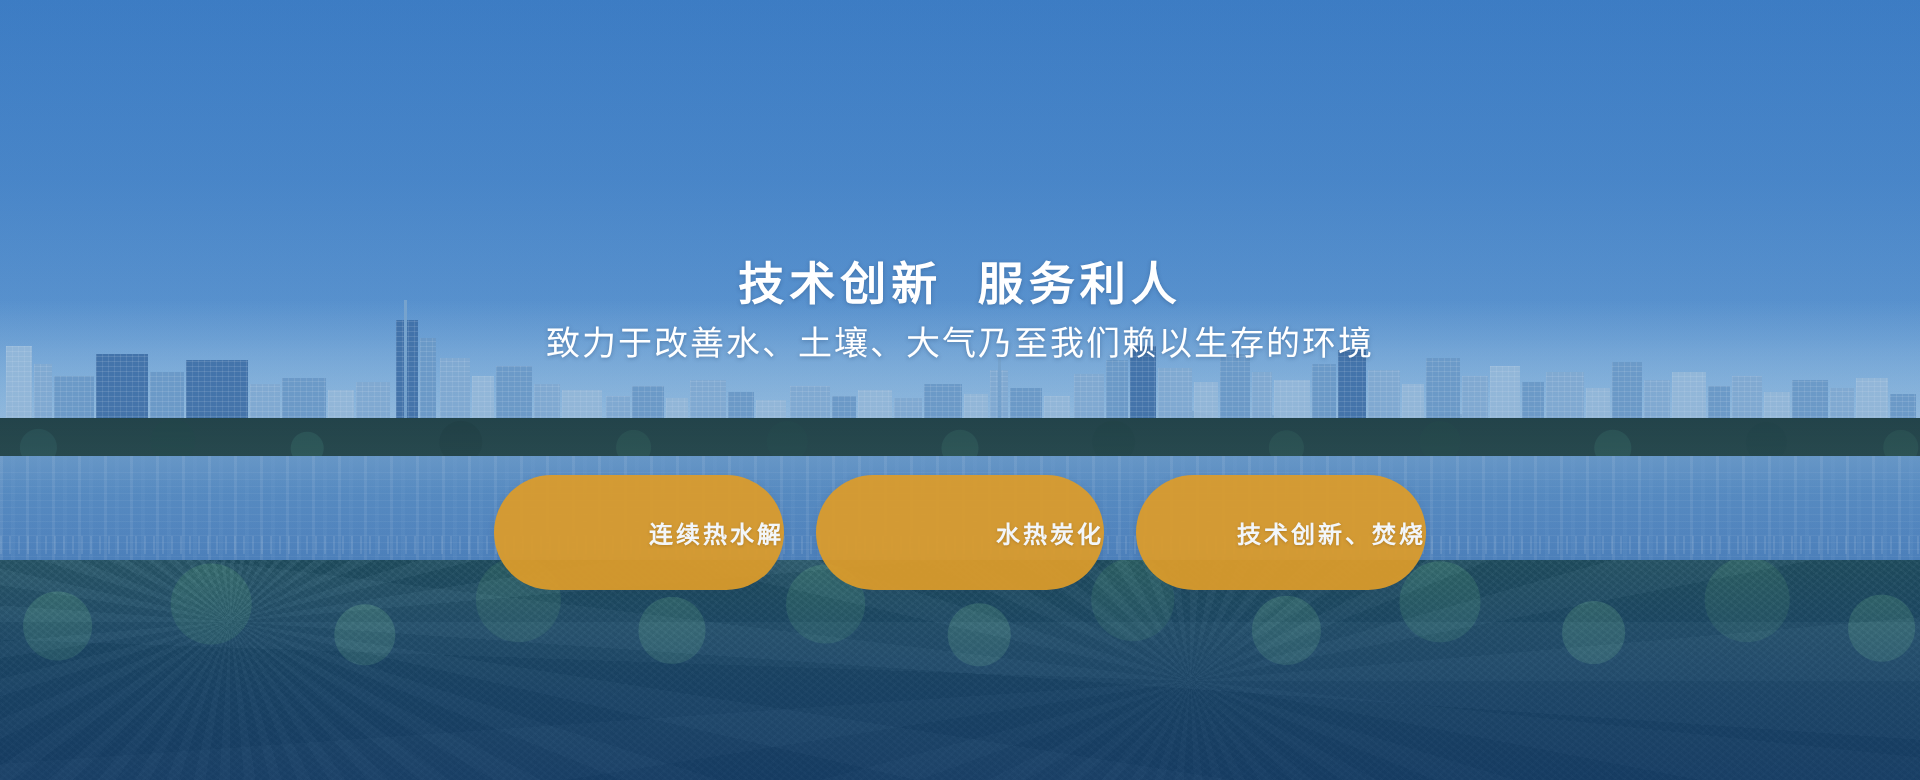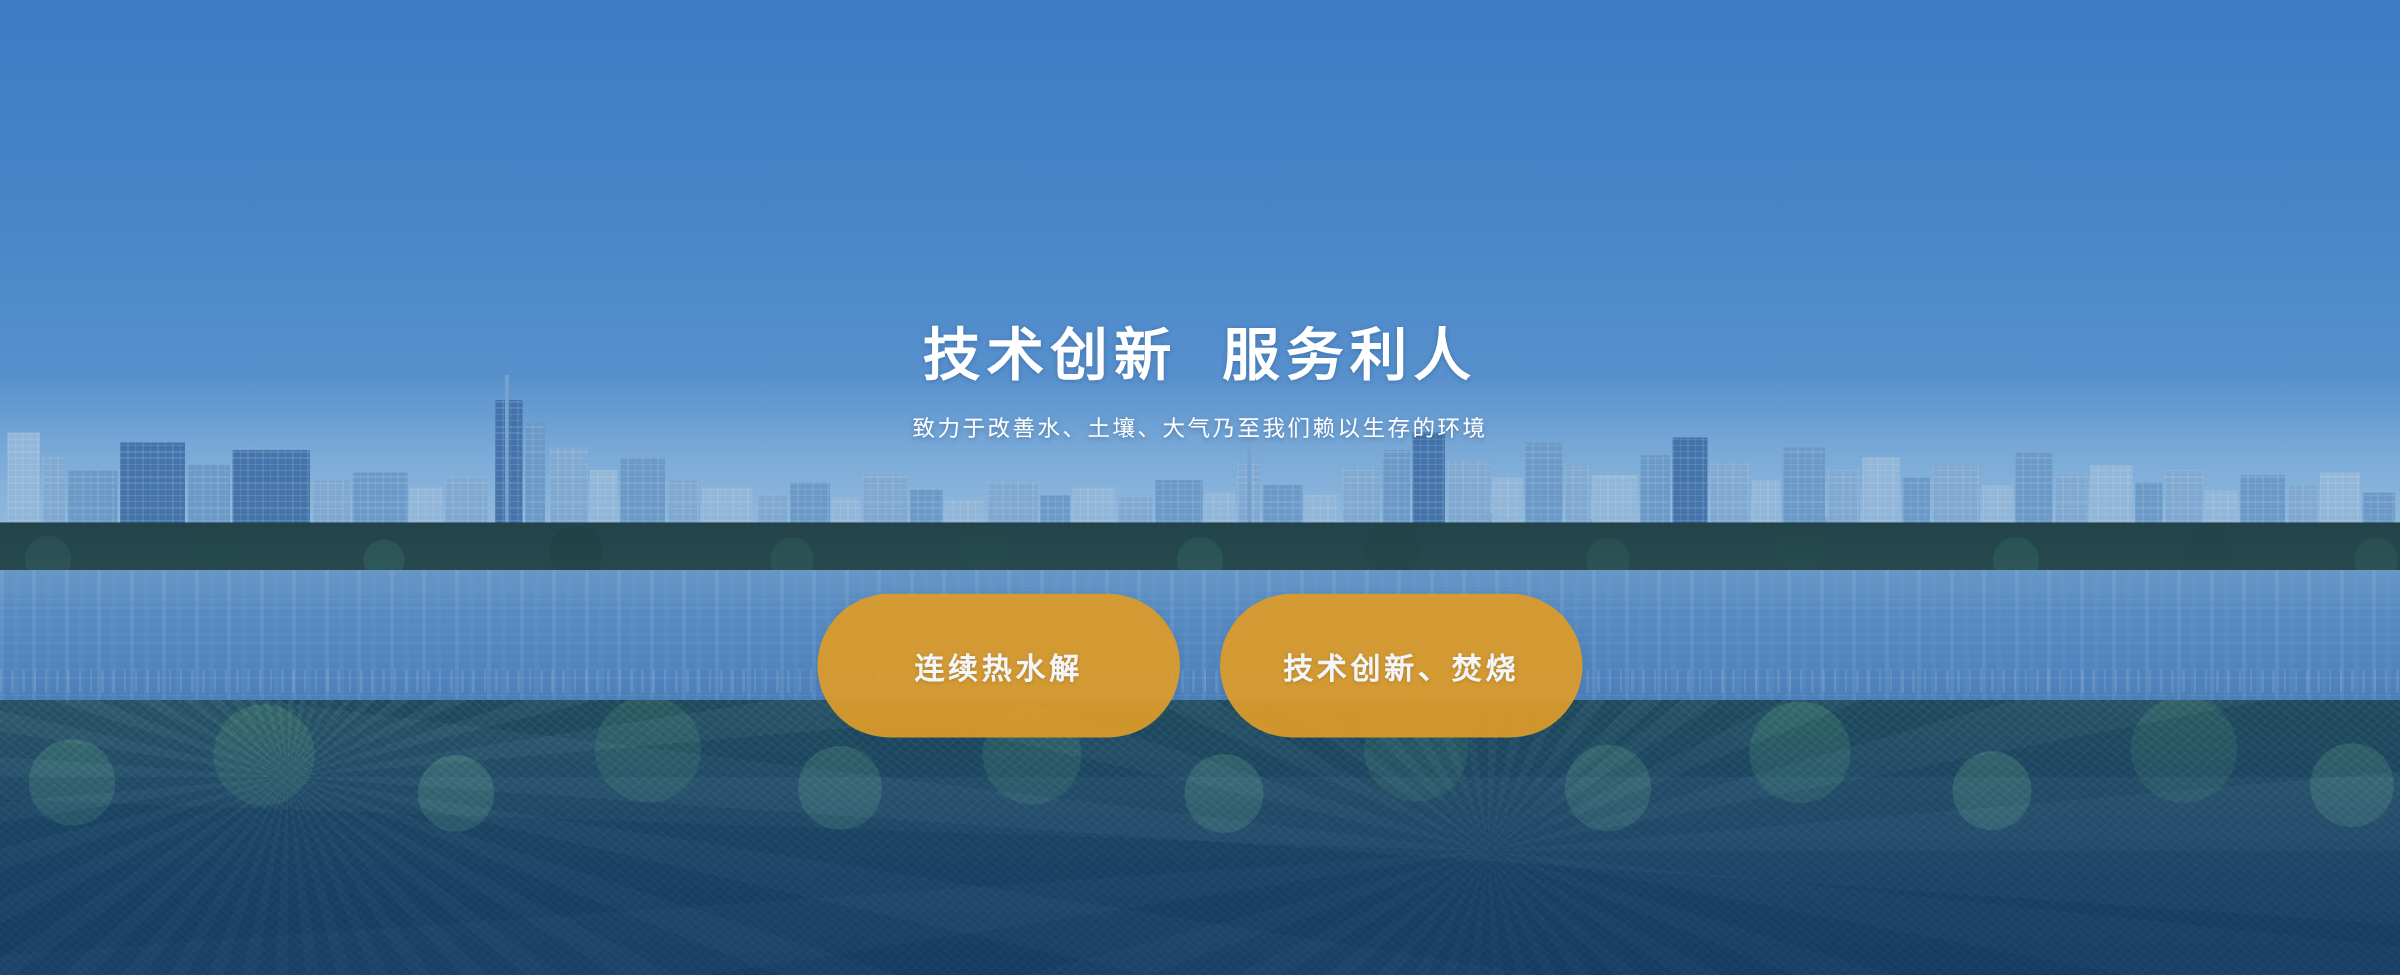--- a/index.html
+++ b/index.html
@@ -187,21 +187,21 @@
     font-size:46px;
     line-height:58px;
     font-weight:700;
     color:#ffffff;
     letter-spacing:5px;
     text-shadow:0 1px 4px rgba(20,50,90,.30);
     white-space:pre;
   }
   .subhead {
     margin-top:12px;
-    font-size:18px;
+    font-size:34px;
     line-height:36px;
     font-weight:400;
     color:#ffffff;
     letter-spacing:2px;
     text-shadow:0 1px 4px rgba(20,50,90,.35);
   }
 
   
   .pill-row {
     position:absolute; left:0; top:475px;
@@ -210,21 +210,21 @@
     justify-content:center;
     gap:32px;
     z-index:7;
   }
   .pill {
     height:115px;
     border-radius:60px;
     background:#dd9c2a;
     display:flex;
     align-items:center;
-    justify-content:center;
+    justify-content:flex-end;
     cursor:pointer;
     opacity:.93;
     box-shadow:0 2px 10px rgba(30,60,100,.12);
   }
   .pill-1 { width:290px; }
   .pill-2 { width:288px; }
   .pill-3 { width:290px; }
   .pill-label {
     font-size:24px;
     font-weight:700;
@@ -335,18 +335,21 @@
 
   <div class="caption">
     <div class="headline">技术创新  服务利人</div>
     <div class="subhead">致力于改善水、土壤、大气乃至我们赖以生存的环境</div>
   </div>
 
   <div class="pill-row">
     <div class="pill pill-1">
       <span class="pill-label">连续热水解</span>
     </div>
+    <div class="pill pill-2">
+      <span class="pill-label">水热炭化</span>
+    </div>
     <div class="pill pill-3">
       <span class="pill-label">技术创新、焚烧</span>
     </div>
   </div>
 
 </div>
 
 </body></html>

